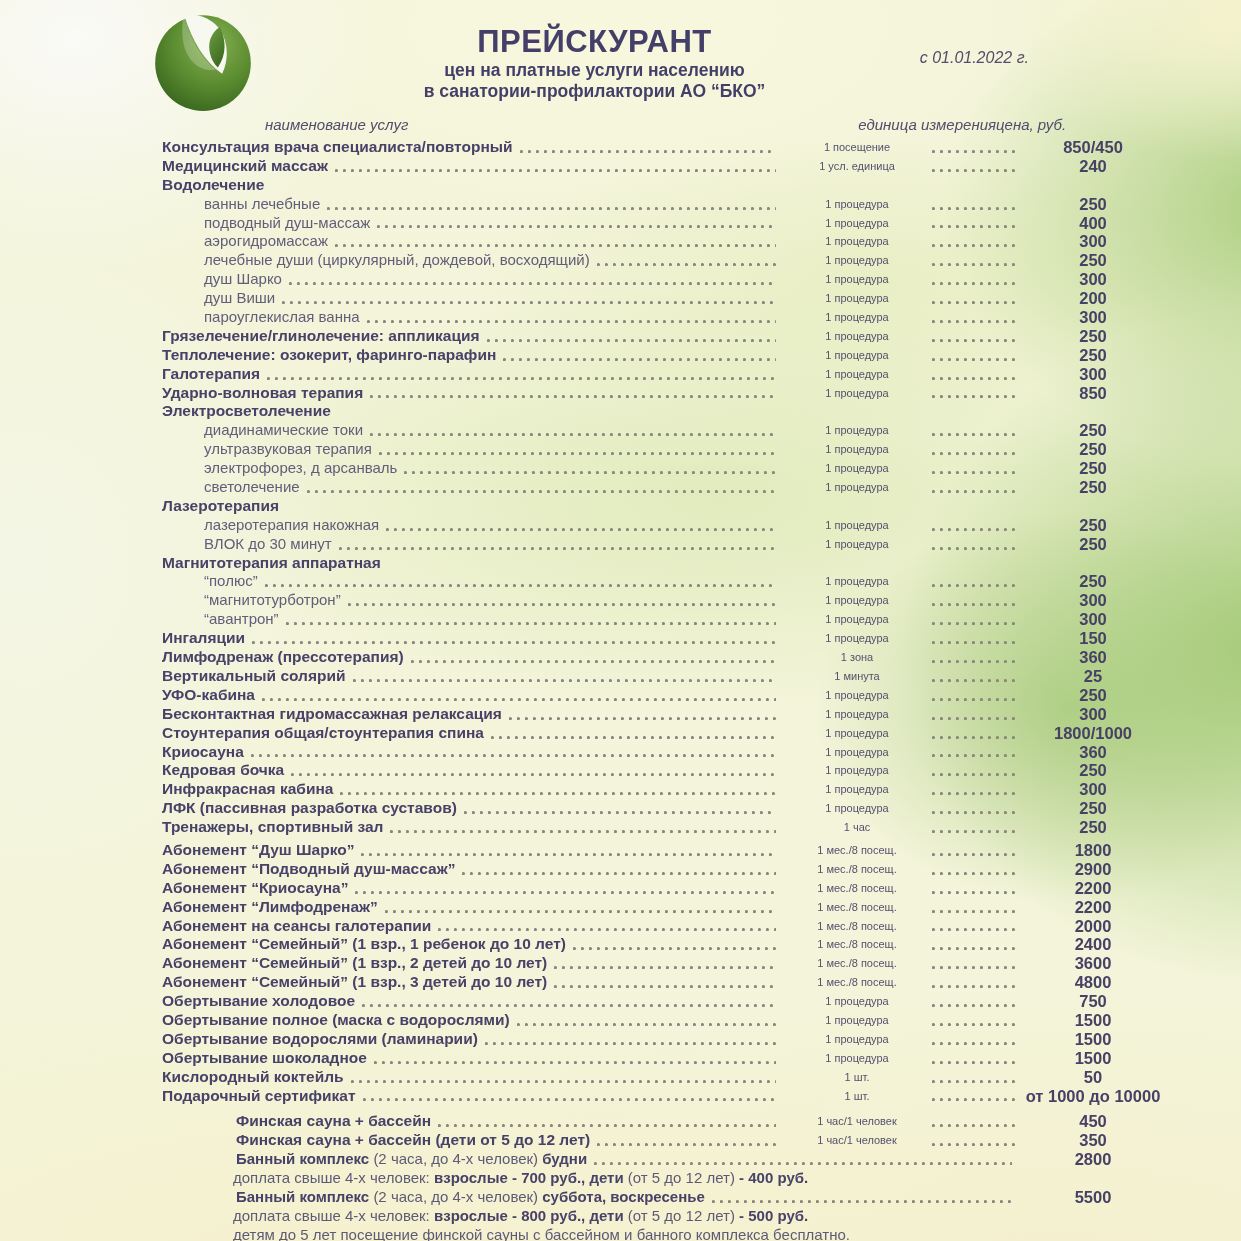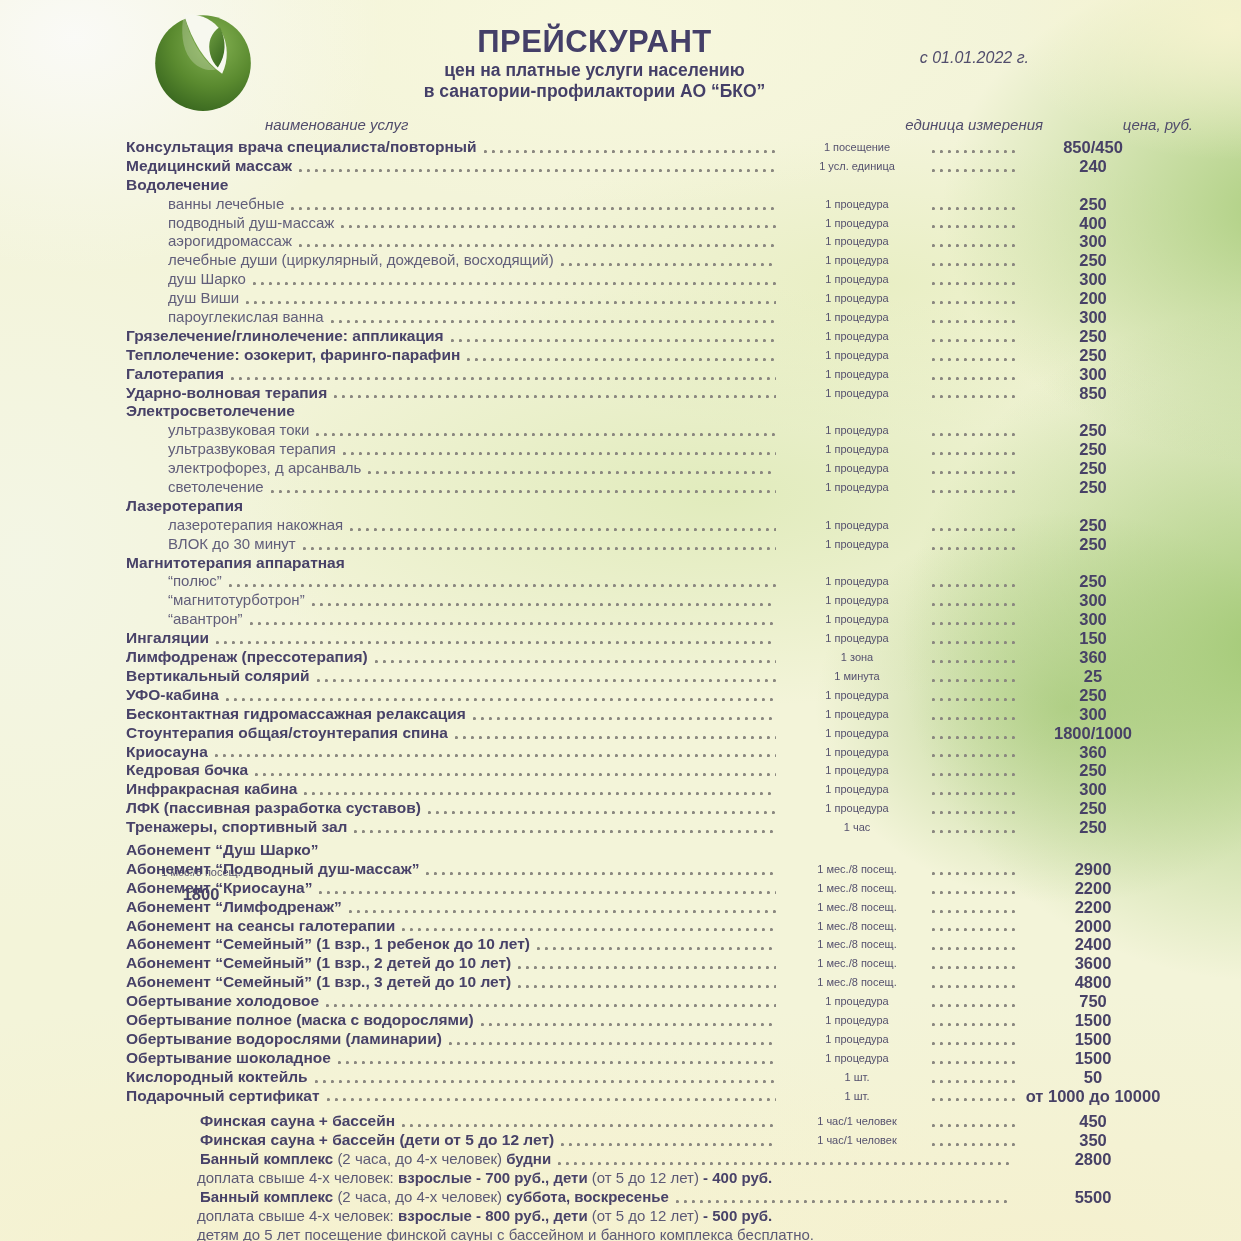--- a/index.html
+++ b/index.html
@@ -24,28 +24,28 @@
       radial-gradient(ellipse 900px 340px at 25% 102%, rgba(246,241,206,.95), rgba(246,241,206,0) 80%),
       radial-gradient(ellipse 900px 360px at 85% 103%, rgba(245,240,205,.95), rgba(245,240,205,0) 80%);
   }
   .header{ position:relative; height:116px; }
   .logo{ position:absolute; left:152px; top:10px; width:102px; height:102px; }
   .titleblock{ position:absolute; left:0; right:0; top:24px; text-align:center; transform:translateX(-26px); }
   .title{ font-size:31px; font-weight:bold; letter-spacing:.5px; color:#443f68; }
   .subtitle{ font-size:17.5px; font-weight:bold; line-height:21px; color:#443f68; }
   .date{ position:absolute; right:212px; top:49px; font-size:16px; font-style:italic; color:#514d6c; }
 
-  .colhead{ display:flex; padding:0 48px 0 126px; align-items:baseline; height:20px; }
+  .colhead{ display:flex; padding:0 95px 0 126px; align-items:baseline; height:20px; }
   .colhead .ch-name { flex:1; padding-left:139px; font-size:15px; font-style:italic; color:#514d6c; }
   .colhead .ch-unit { width:236px; text-align:right; font-size:15px; font-style:italic; color:#514d6c; }
-  .colhead .ch-price{ width:150px; text-align:right; font-size:15px; font-style:italic; color:#514d6c; }
+  .colhead .ch-price{ width:150px; text-align:left; font-size:15px; font-style:italic; color:#514d6c; }
 
   .table{ padding:2px 73px 0 126px; }
-  .row{ display:flex; height:18.9px; line-height:18.9px; white-space:nowrap; }
-  .row.gap{ margin-top:4px;flex-direction:column; }
+  .row{ display:flex; height:18.9px; line-height:18.9px; white-space:nowrap;margin-left:36px; }
+  .row.gap{ margin-top:4px; }
   .row.gap2{ margin-top:7px; }
   .name{ flex:0 0 auto; }
   .row.main .name, .row.section .name{ font-weight:bold; font-size:15.5px; color:#484268; }
   .row.sub .name{ padding-left:42px; font-size:15px; color:#615e7a; }
   .row.sauna .name{ padding-left:74px; font-weight:bold; font-size:15.5px; color:#484268; }
   .row.bath .name{ padding-left:74px; font-size:15px; color:#5d5a76; }
   .row.note .name{ padding-left:71px; font-size:15px; color:#5d5a76; white-space:normal; }
   .row .name .b{ font-weight:bold; color:#484268; }
   .dots{
     flex:1 1 auto; align-self:flex-end; height:8px; margin:0 6px 3px 7px;
@@ -189,21 +189,21 @@
         <span class="name">Ударно-волновая терапия</span>
         <span class="dots"></span>
         <span class="unit">1 процедура</span>
         <span class="middots"></span>
         <span class="price">850</span>
       </div>
       <div class="row section">
         <span class="name">Электросветолечение</span>
       </div>
       <div class="row sub">
-        <span class="name">ультразвуковая токи</span>
+        <span class="name">диадинамические токи</span>
         <span class="dots"></span>
         <span class="unit">1 процедура</span>
         <span class="middots"></span>
         <span class="price">250</span>
       </div>
       <div class="row sub">
         <span class="name">ультразвуковая терапия</span>
         <span class="dots"></span>
         <span class="unit">1 процедура</span>
         <span class="middots"></span>

